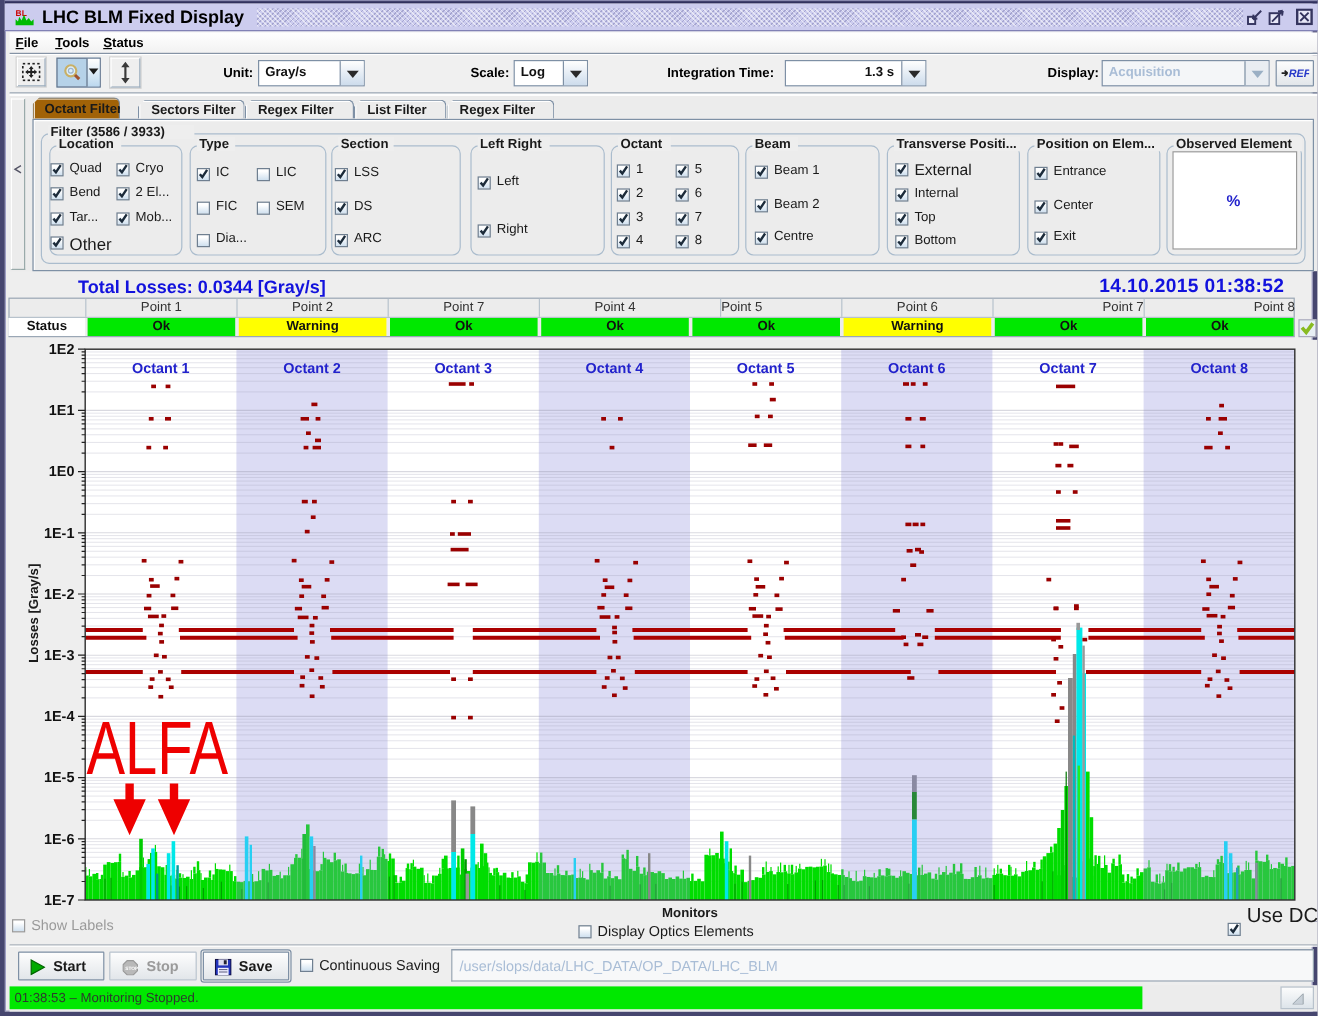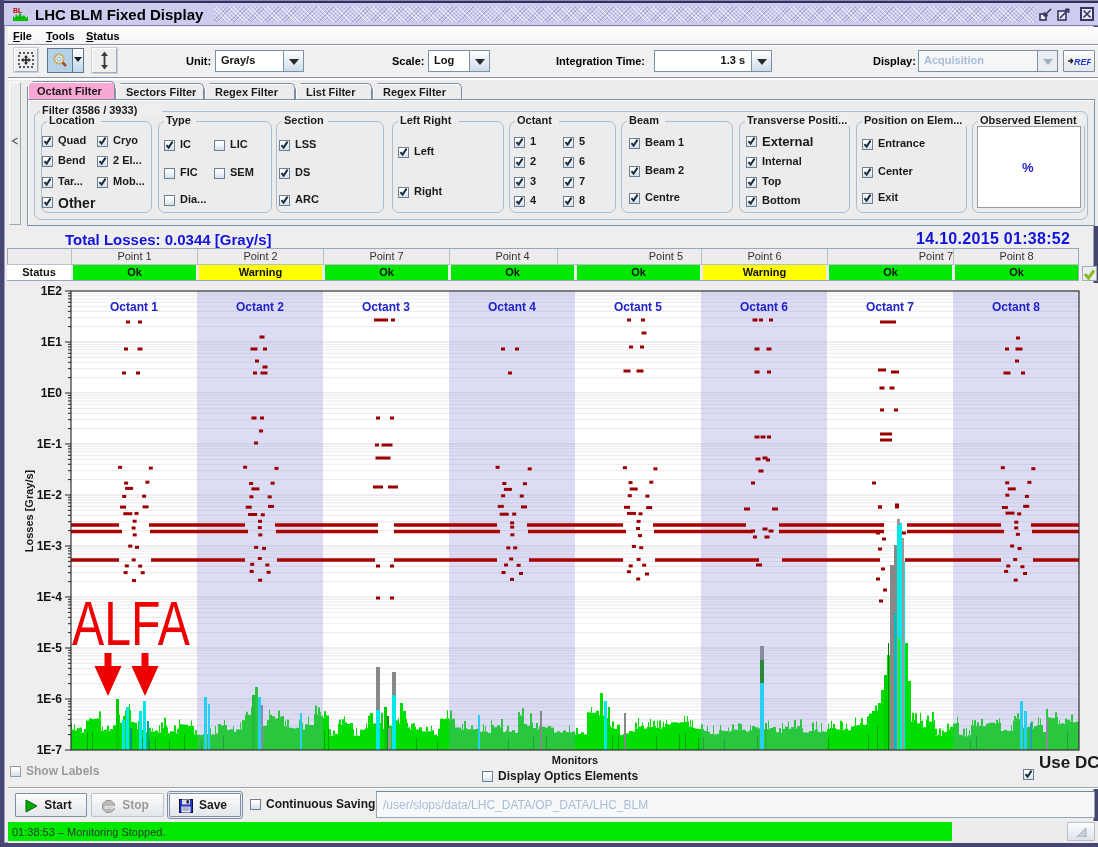--- a/index.html
+++ b/index.html
@@ -2,21 +2,21 @@
 <html><head><meta charset="utf-8"><style>
 *{margin:0;padding:0;box-sizing:border-box}
 html,body{width:1098px;height:847px;overflow:hidden}
 body{font-family:"Liberation Sans",sans-serif;background:#eeeeee;position:relative}
 #win{position:absolute;left:0;top:0;width:1098px;height:847px;background:#eeeeee;
  border-left:4px solid #46466fa0;border-right:4px solid #46466f;border-bottom:4px solid #46466f;border-left:4px solid #46466f;
  box-shadow:inset 1px -1px 0 #9e9ec4, inset -1px 0 0 #9e9ec4;}
 .abs{position:absolute}
 .b{font-weight:bold}
 .cbx{position:absolute;width:11px;height:11px;border:1px solid #6f7f90;display:block}
-.cblab{position:absolute;font-weight:bold;white-space:nowrap}
+.cblab{position:absolute;font-weight:normal;white-space:nowrap}
 .grp{position:absolute;border:1px solid #aabccd;border-radius:7px}
 .grpt{position:absolute;font-weight:bold;font-size:11px;color:#1a1a1a;background:#eeeeee;padding:0 2px;white-space:nowrap;overflow:hidden}
 .tbtn{position:absolute;background:#efefef;border:1px solid #9daebf;border-top-color:#fff;border-left-color:#fff;box-shadow:0 0 0 1px #cfcfcf}
 .btn{position:absolute;background:linear-gradient(#fdfdfd,#e2e6ea);border:1px solid #7e90a5;border-radius:1px;font-weight:bold;font-size:12px;color:#1a1a1a;text-align:center}
 .combo{position:absolute;background:#fff;border:1px solid #7e90a5}
 .combo .txt{position:absolute;left:5px;top:2px;font-weight:bold;font-size:11px;color:#111;white-space:nowrap}
 .combo .arr{position:absolute;right:0;top:0;bottom:0;width:20px;border-left:1px solid #7e90a5;background:linear-gradient(#fefefe,#cddcec)}
 .arr:after{content:"";position:absolute;left:5px;top:8px;border:5px solid transparent;border-top:6px solid #2a2a2a}
 .arr.dis:after{border-top-color:#9aafc4}
 </style></head><body>
@@ -98,21 +98,21 @@
  <path d="M1 6 L6 6 M6 6 L3.5 3.8 M6 6 L3.5 8.2" stroke="#222" stroke-width="1.4" fill="none"></path>
  <text x="7" y="9.5" font-size="9" font-weight="bold" font-style="italic" fill="#2638c8" font-family="Liberation Sans">REF</text>
 </svg>
 
 <div class="abs" style="left:4px;top:80px;width:1090px;height:146px;background:#ececec"></div>
 <div class="abs" style="left:5px;top:82px;width:12px;height:143px;background:#ececec;border:1px solid #fff;border-right-color:#9aa;border-bottom-color:#9aa"></div>
 <svg class="abs" style="left:7px;top:137px" width="8" height="8" viewBox="0 0 8 8">
       <path d="M6.5 1 L1.5 4 L6.5 7" fill="none" stroke="#556" stroke-width="1.2"></path>
     </svg>
 <div class="abs" style="left:23px;top:99px;width:1068px;height:127px;background:#ececec;border:1px solid #7e90a5;box-shadow:inset 1px 1px 0 #fff"></div>
-<div class="abs" style="left:23px;top:81px;width:88px;height:18px;background:#f9a8d4;border:1px solid #7e90a5;border-bottom:none;border-radius:0 5px 0 0;clip-path:polygon(0 100%,0 6px,6px 0,100% 0,100% 100%);box-shadow:inset 1px 1px 0 #fff">
+<div class="abs" style="left:23px;top:81px;width:73px;height:18px;background:#a16207;border:1px solid #7e90a5;border-bottom:none;border-radius:0 5px 0 0;clip-path:polygon(0 100%,0 6px,6px 0,100% 0,100% 100%);box-shadow:inset 1px 1px 0 #fff">
       <span style="position:absolute;left:9px;top:3px;font-weight:bold;font-size:11px;color:#1a1a1a;white-space:nowrap">Octant Filter</span>
     </div>
     <div class="abs" style="left:111px;top:83px;width:89px;height:16px;background:#ececec;border:1px solid #7e90a5;border-bottom:none;border-radius:0 5px 0 0;clip-path:polygon(0 100%,0 6px,6px 0,100% 0,100% 100%);box-shadow:inset 1px 1px 0 #fff">
       <span style="position:absolute;left:10px;top:2px;font-weight:bold;font-size:11px;color:#1a1a1a;white-space:nowrap">Sectors Filter</span>
     </div>
     <div class="abs" style="left:200px;top:83px;width:91px;height:16px;background:#ececec;border:1px solid #7e90a5;border-bottom:none;border-radius:0 5px 0 0;clip-path:polygon(0 100%,0 6px,6px 0,100% 0,100% 100%);box-shadow:inset 1px 1px 0 #fff">
       <span style="position:absolute;left:10px;top:2px;font-weight:bold;font-size:11px;color:#1a1a1a;white-space:nowrap">Regex Filter</span>
     </div>
     <div class="abs" style="left:291px;top:83px;width:77px;height:16px;background:#ececec;border:1px solid #7e90a5;border-bottom:none;border-radius:0 5px 0 0;clip-path:polygon(0 100%,0 6px,6px 0,100% 0,100% 100%);box-shadow:inset 1px 1px 0 #fff">
       <span style="position:absolute;left:10px;top:2px;font-weight:bold;font-size:11px;color:#1a1a1a;white-space:nowrap">List Filter</span>
@@ -340,27 +340,27 @@
 <div class="abs b" style="left:912px;top:230px;font-size:16px;letter-spacing:0.3px;color:#1212dd">14.10.2015 01:38:52</div>
 <div class="abs" style="left:3px;top:248px;width:1072px;height:33px;border:1px solid #9aa7b5;background:#ececec"></div>
     <div class="abs" style="left:67px;top:249px;width:126px;height:15px;border-left:1px solid #b7c2cc;text-align:center;font-size:11px;color:#333"><span style="position:relative;top:1px">Point 1</span></div>
     <div class="abs b" style="left:69px;top:265px;width:123px;height:15px;background:#00e800;text-align:center;font-size:11px;color:#111"><span style="position:relative;top:1px">Ok</span></div>
     <div class="abs" style="left:193px;top:249px;width:126px;height:15px;border-left:1px solid #b7c2cc;text-align:center;font-size:11px;color:#333"><span style="position:relative;top:1px">Point 2</span></div>
     <div class="abs b" style="left:195px;top:265px;width:123px;height:15px;background:#ffff00;text-align:center;font-size:11px;color:#111"><span style="position:relative;top:1px">Warning</span></div>
     <div class="abs" style="left:319px;top:249px;width:126px;height:15px;border-left:1px solid #b7c2cc;text-align:center;font-size:11px;color:#333"><span style="position:relative;top:1px">Point 7</span></div>
     <div class="abs b" style="left:321px;top:265px;width:123px;height:15px;background:#00e800;text-align:center;font-size:11px;color:#111"><span style="position:relative;top:1px">Ok</span></div>
     <div class="abs" style="left:445px;top:249px;width:126px;height:15px;border-left:1px solid #b7c2cc;text-align:center;font-size:11px;color:#333"><span style="position:relative;top:1px">Point 4</span></div>
     <div class="abs b" style="left:447px;top:265px;width:123px;height:15px;background:#00e800;text-align:center;font-size:11px;color:#111"><span style="position:relative;top:1px">Ok</span></div>
-    <div class="abs" style="left:553px;top:249px;width:126px;height:15px;border-left:1px solid #b7c2cc;text-align:right;font-size:11px;color:#333"><span style="position:relative;top:1px">Point 5</span></div>
+    <div class="abs" style="left:596px;top:249px;width:126px;height:15px;border-left:1px solid #b7c2cc;text-align:left;font-size:11px;color:#333"><span style="position:relative;top:1px">Point 5</span></div>
     <div class="abs b" style="left:573px;top:265px;width:123px;height:15px;background:#00e800;text-align:center;font-size:11px;color:#111"><span style="position:relative;top:1px">Ok</span></div>
     <div class="abs" style="left:697px;top:249px;width:126px;height:15px;border-left:1px solid #b7c2cc;text-align:center;font-size:11px;color:#333"><span style="position:relative;top:1px">Point 6</span></div>
     <div class="abs b" style="left:699px;top:265px;width:123px;height:15px;background:#ffff00;text-align:center;font-size:11px;color:#111"><span style="position:relative;top:1px">Warning</span></div>
     <div class="abs" style="left:823px;top:249px;width:126px;height:15px;border-left:1px solid #b7c2cc;text-align:right;font-size:11px;color:#333"><span style="position:relative;top:1px">Point 7</span></div>
     <div class="abs b" style="left:825px;top:265px;width:123px;height:15px;background:#00e800;text-align:center;font-size:11px;color:#111"><span style="position:relative;top:1px">Ok</span></div>
-    <div class="abs" style="left:949px;top:249px;width:126px;height:15px;border-left:1px solid #b7c2cc;text-align:center;font-size:11px;color:#333"><span style="position:relative;top:1px">Point 8</span></div>
+    <div class="abs" style="left:949px;top:249px;width:126px;height:15px;border-left:1px solid #b7c2cc;text-align:right;font-size:11px;color:#333"><span style="position:relative;top:1px">Point 8</span></div>
     <div class="abs b" style="left:951px;top:265px;width:123px;height:15px;background:#00e800;text-align:center;font-size:11px;color:#111"><span style="position:relative;top:1px">Ok</span></div>
     <div class="abs b" style="left:3px;top:265px;width:64px;height:15px;background:#ffffff;text-align:center;font-size:11px;color:#111"><span style="position:relative;top:1px">Status</span></div>
     <div class="abs" style="left:3px;top:264px;width:1072px;height:1px;background:#b7c2cc"></div>
     <div class="abs" style="left:1078px;top:266px;width:15px;height:15px;background:#e7eef4;border:1px solid #aab">
 <svg width="13" height="13" viewBox="0 0 13 13">
         <path d="M2 6 L5.5 10 L11 2.5" stroke="#88bb22" stroke-width="3" fill="none"></path>
       </svg></div>
     <svg class="abs" style="left:4px;top:283px" width="1090" height="485" viewBox="0 0 1090 485">
       <rect x="0" y="0" width="1090" height="485" fill="#eeeeee"></rect>
       <rect x="63" y="8" width="1008" height="459" fill="#ffffff"></rect>

